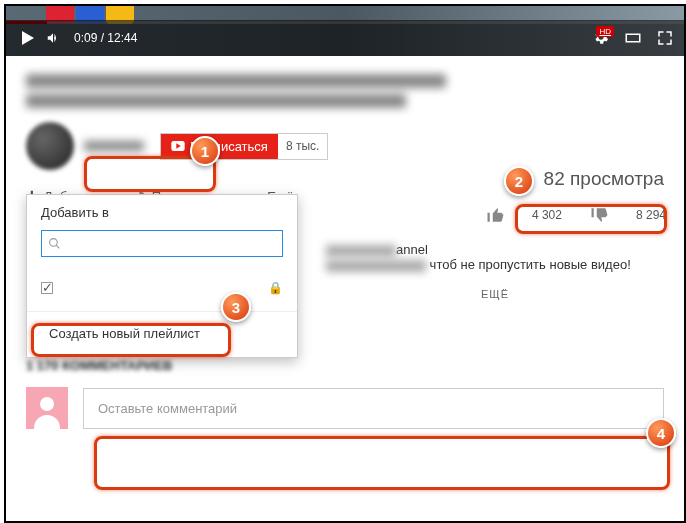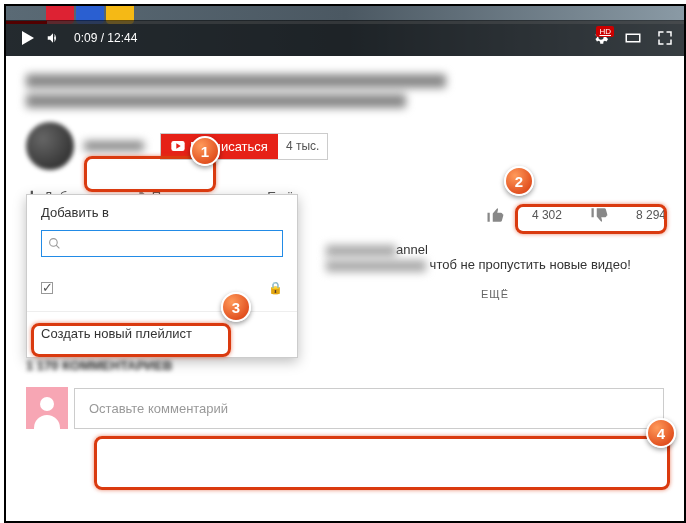--- a/index.html
+++ b/index.html
@@ -45,29 +45,29 @@
   
   .dropdown { position: absolute; left: 20px; top: 188px; width: 272px; background: #fff; border: 1px solid #ccc; box-shadow: 0 4px 12px rgba(0,0,0,0.25); z-index: 10; padding: 10px 0 6px 0; }
   .dd-title { font-size: 13px; color: #333; padding: 0 14px 10px 14px; }
   .dd-search { margin: 0 14px; border: 1px solid #228be6; display: flex; align-items: center; padding: 3px 6px; }
   .dd-search input { border: none; outline: none; font-size: 13px; flex: 1; padding: 2px; }
   .dd-item { display: flex; align-items: center; justify-content: space-between; padding: 10px 14px; font-size: 13px; color: #333; margin-top: 14px; }
   .dd-item-left { display: flex; align-items: center; gap: 8px; }
   .check { width: 12px; height: 12px; border: 1px solid #999; display: inline-block; position: relative; }
   .check.checked::after { content:"✓"; position:absolute; left:0; top:-3px; font-size:13px; color:#555; }
   .lock { color: #999; font-size: 12px; }
-  .dd-create { padding: 14px 14px 10px 14px; font-size: 13px; color: #333; border-top: 1px solid #eee; margin-top: 6px; }
+  .dd-create { padding: 14px 14px 10px 22px; font-size: 13px; color: #333; border-top: 1px solid #eee; margin-top: 6px; }
   
   .desc-area { margin-left: 300px; margin-top: 36px; font-size: 13px; color: #333; }
   .desc-blur { filter: blur(4px); display:inline-block; background:#aaa; height:12px; width:100px; vertical-align:middle; }
   .more-link { text-align: center; font-size: 11px; color: #666; margin-top: 16px; letter-spacing: 1px; }
   
   .comments-header { margin-top: 58px; font-size: 13px; font-weight: bold; color: #333; filter: blur(2px); }
   
-  .comment-row { display: flex; align-items: center; margin-top: 14px; gap: 6px; }
+  .comment-row { display: flex; align-items: center; margin-top: 14px; gap: 15px; }
   .c-avatar { width: 42px; height: 42px; background: #f7a6b4; position: relative; }
   .c-avatar::after { content:""; position:absolute; left:50%; top:10px; width:14px; height:14px; background:#fff; border-radius:50%; transform:translateX(-50%);}
   .c-avatar::before { content:""; position:absolute; left:50%; bottom:0; width:26px; height:14px; background:#fff; border-radius:14px 14px 0 0; transform:translateX(-50%);}
   .c-input { flex:1; border:1px solid #ccc; padding: 12px 14px; color:#999; font-size:13px; }
 
   
   .callout { position:absolute; width:30px; height:30px; border-radius:50%; background: radial-gradient(circle at 35% 30%, #ff9a5a, #d6350a); border:2px solid #fff; color:#fff; font-weight:bold; font-size:15px; display:flex; align-items:center; justify-content:center; box-shadow:0 2px 5px rgba(0,0,0,0.4); z-index:30; }
   .ring { position:absolute; border:3px solid #da3a0f; border-radius:8px; z-index:20; box-shadow: 0 0 4px rgba(218,58,15,0.6); }
 </style>
 </head>
@@ -121,24 +121,25 @@
         <div style="background:#888;width:60px;height:10px;border-radius:2px;"></div>
       </div>
       <div class="sub-wrap">
         <button class="subscribe-btn">
           <svg class="yt-play" viewBox="0 0 24 18">
               <rect width="24" height="18" rx="4" fill="#fff"></rect>
               <path d="M9 4l8 5-8 5z" fill="#e62117"></path>
             </svg>
           <span>Подписаться</span>
         </button>
-        <span class="sub-count">4 тыс.</span>
-      </div>
-    </div>
-
+        <span class="sub-count">8 тыс.</span>
+      </div>
+    </div>
+
+    <div class="views">82 просмотра</div>
 
     <div class="like-box">
       <svg class="thumb" viewBox="0 0 24 24">
           <path fill="#888" d="M2 21h3V9H2v12zM22 11a2 2 0 00-2-2h-5l1-4V4a1 1 0 00-1-1l-6 7v11h10a2 2 0 002-1l2-7v-2z"></path>
         </svg>
       <span>4 302</span>
       <svg class="thumb" viewBox="0 0 24 24" style="transform:scaleY(-1)">
           <path fill="#888" d="M2 21h3V9H2v12zM22 11a2 2 0 00-2-2h-5l1-4V4a1 1 0 00-1-1l-6 7v11h10a2 2 0 002-1l2-7v-2z"></path>
         </svg>
       <span>8 294</span>

